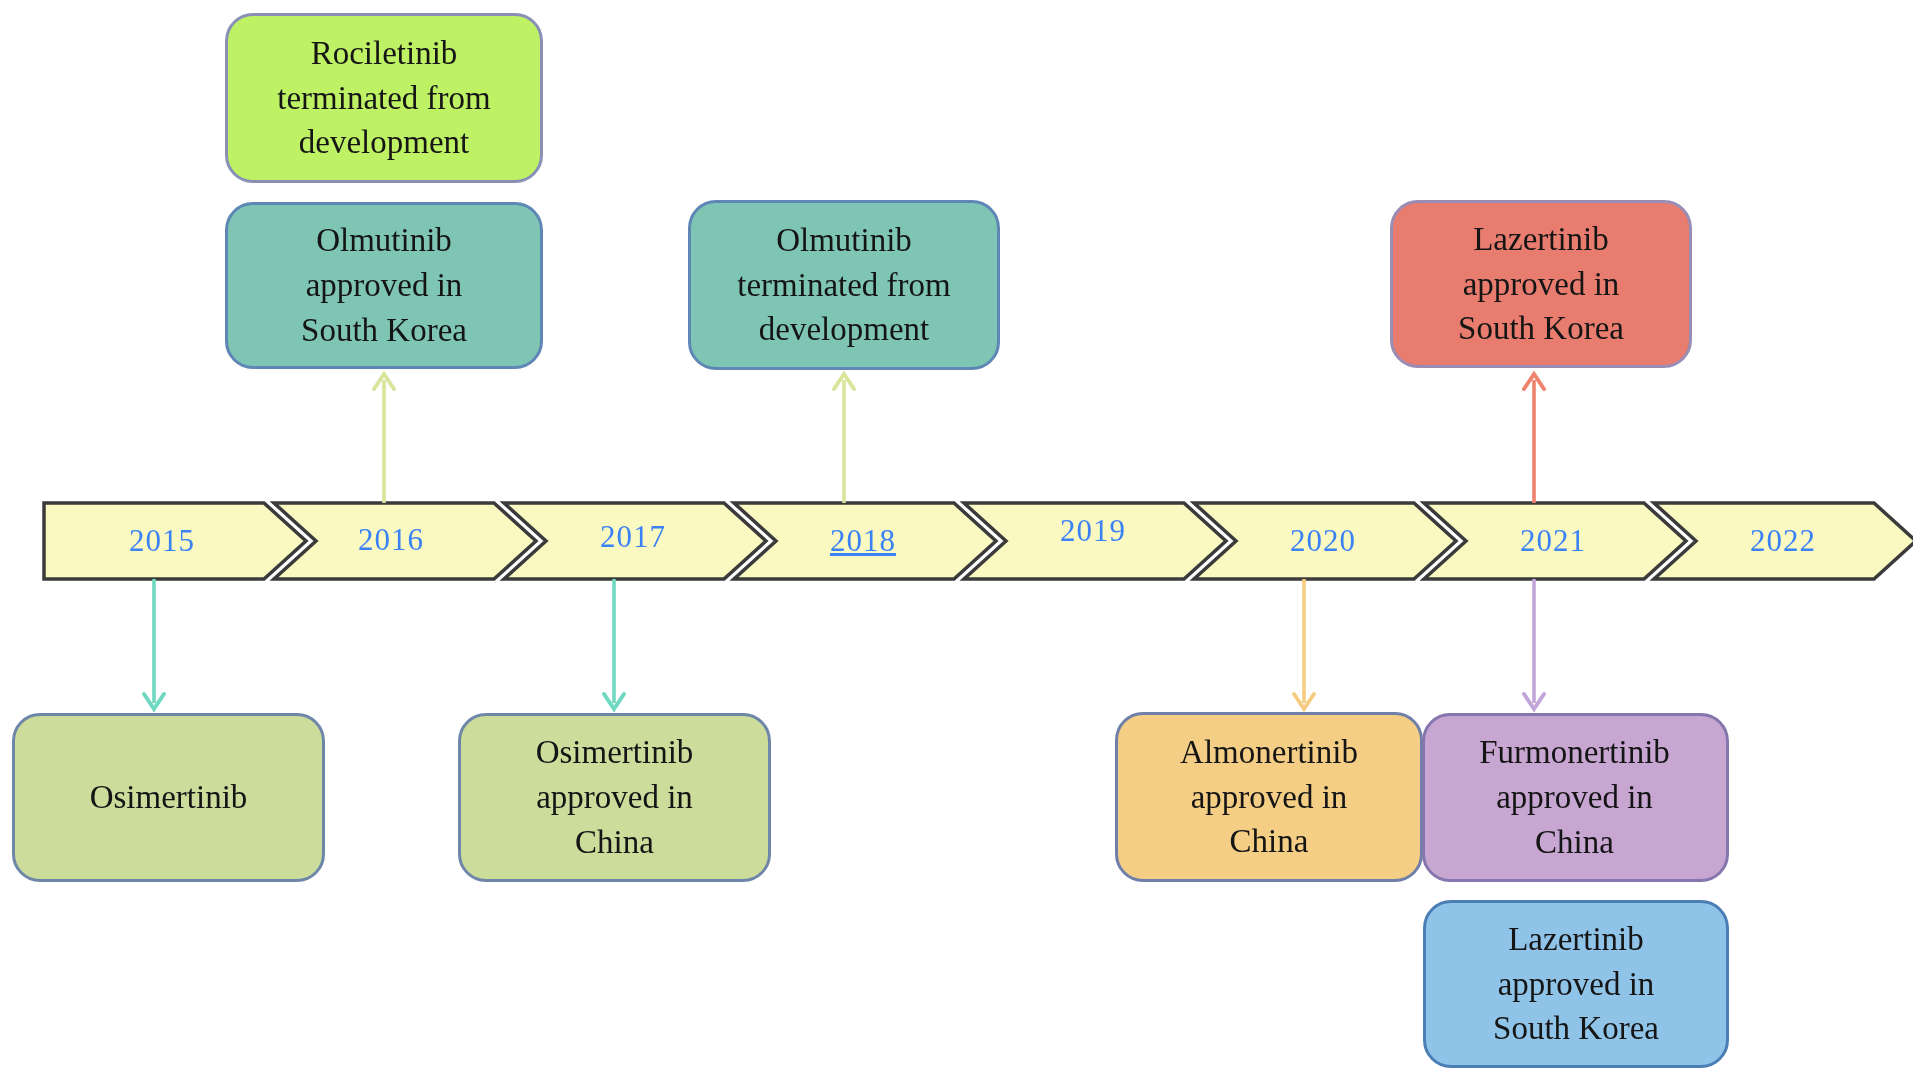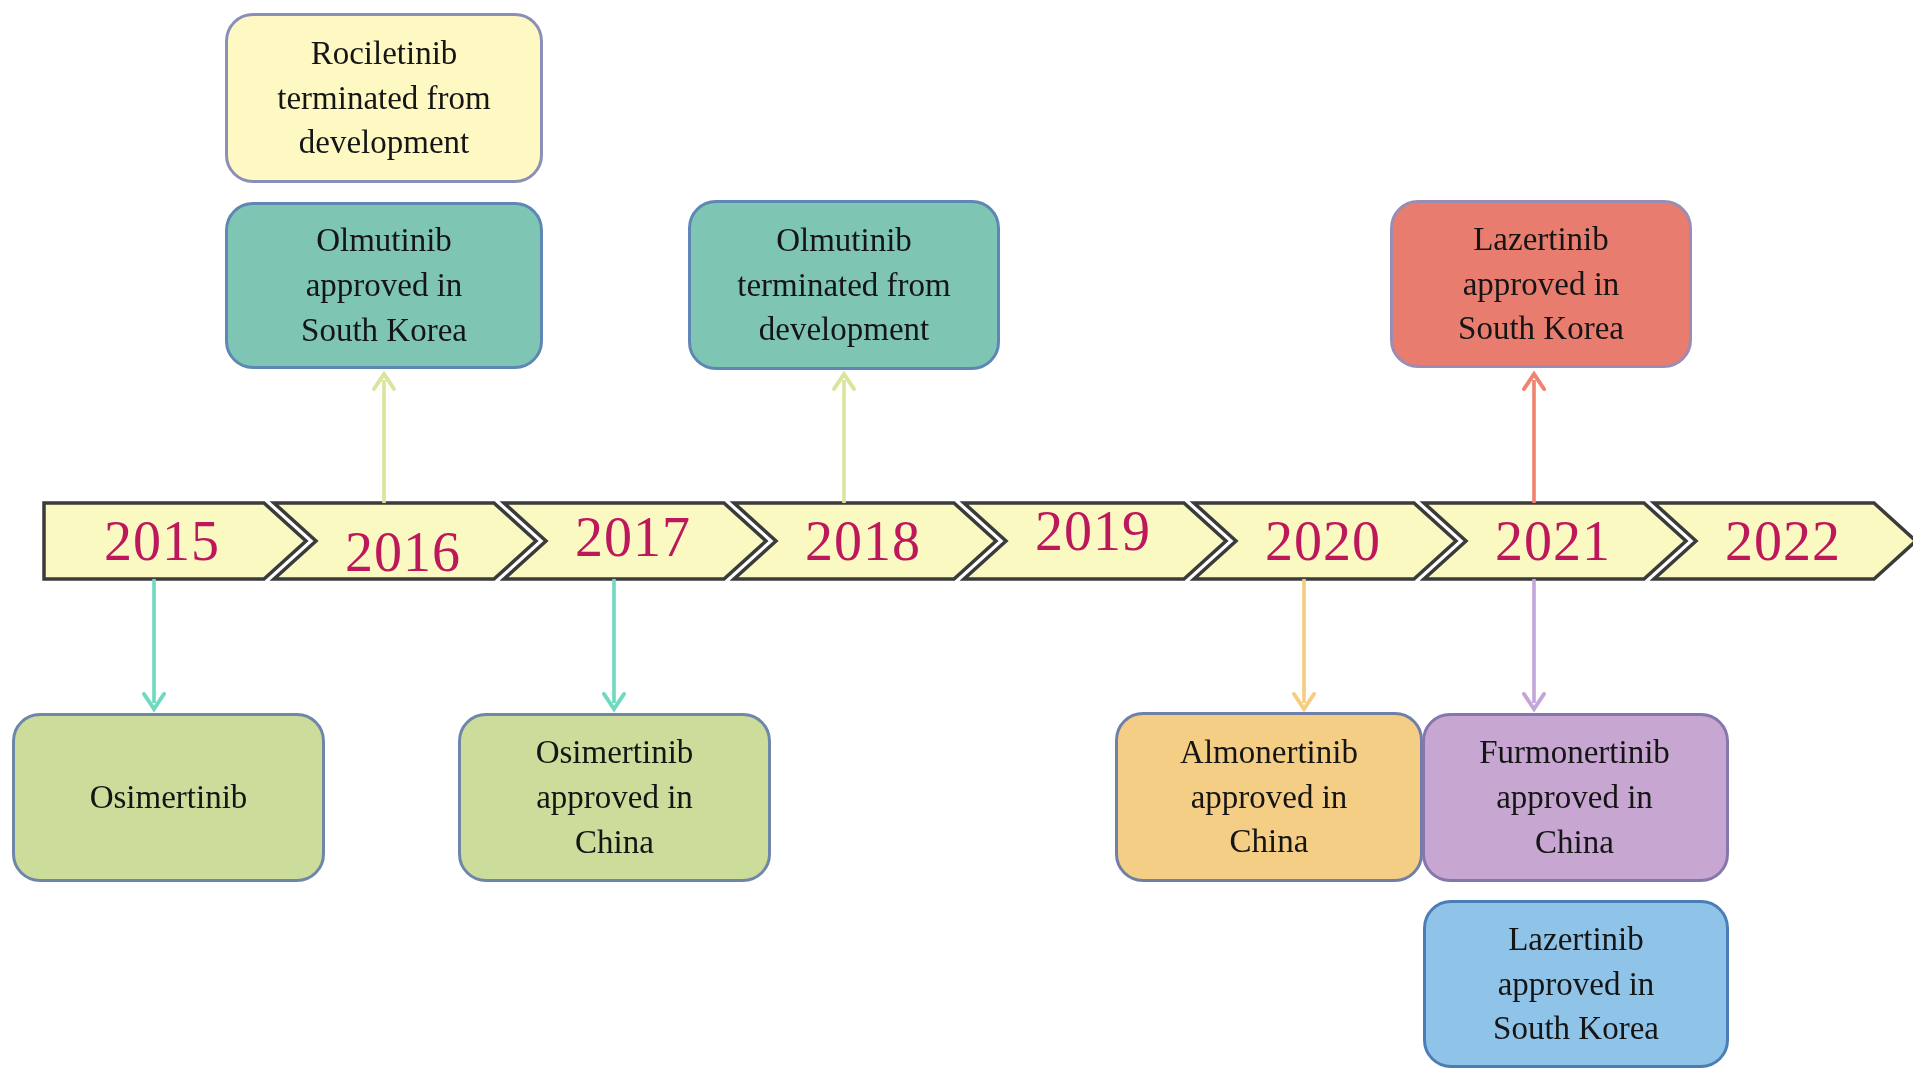--- a/index.html
+++ b/index.html
@@ -7,21 +7,21 @@
     position:relative;
     width:1913px;height:1083px;
     overflow:hidden;
     background:#ffffff;
     font-family:"Liberation Serif", serif;
   }
   #fig-svg{position:absolute;left:0;top:0;}
   .year-label{
     position:absolute;
     display:flex;align-items:center;justify-content:center;
-    font-size:56px;color:#be185d;letter-spacing:1px;
+    font-size:31px;color:#3b82f6;letter-spacing:1px;
     pointer-events:none;
   }
   .event-box{
     position:absolute;
     box-sizing:border-box;
     border:3px solid #777;
     border-radius:28px;
     display:flex;align-items:center;justify-content:center;
     text-align:center;
     font-size:33px;line-height:1.36;color:#151515;
@@ -65,30 +65,30 @@
         <line x1="1534" y1="503" x2="1534" y2="380" stroke="#F0836F" stroke-width="3.6"></line>
         <polyline points="1524,389 1534,374 1544,389" fill="none" stroke="#F0836F" stroke-width="4" stroke-linecap="round"></polyline>
       </g>
       <g>
         <line x1="1534" y1="579" x2="1534" y2="703" stroke="#C3A6D9" stroke-width="3.6"></line>
         <polyline points="1524,694 1534,709 1544,694" fill="none" stroke="#C3A6D9" stroke-width="4" stroke-linecap="round"></polyline>
       </g>
     </svg>
   <div id="labels-layer">
       <div class="year-label" style="left: 52px; top: 503px; width: 220px; height: 76px;">2015</div>
-      <div class="year-label" style="left: 304px; top: 503px; width: 198px; height: 73px; margin-top: 12px;">2016</div>
+      <div class="year-label" style="left: 292px; top: 503px; width: 198px; height: 73px;">2016</div>
       <div class="year-label" style="left: 534px; top: 503px; width: 198px; height: 68px;">2017</div>
-      <div class="year-label" style="left: 764px; top: 503px; width: 198px; height: 76px;">2018</div>
+      <div class="year-label" style="left: 764px; top: 503px; width: 198px; height: 76px; text-decoration: underline;">2018</div>
       <div class="year-label" style="left: 994px; top: 503px; width: 198px; height: 56px;">2019</div>
       <div class="year-label" style="left: 1224px; top: 503px; width: 198px; height: 76px;">2020</div>
       <div class="year-label" style="left: 1454px; top: 503px; width: 198px; height: 76px;">2021</div>
       <div class="year-label" style="left: 1684px; top: 503px; width: 198px; height: 76px;">2022</div>
     </div>
   <div id="boxes-layer">
-      <div class="event-box" style="left: 225px; top: 13px; width: 318px; height: 170px; background: #fef9c3; border-color: rgb(138, 143, 184);">
+      <div class="event-box" style="left: 225px; top: 13px; width: 318px; height: 170px; background: #bef264; border-color: rgb(138, 143, 184);">
         <div>
           <div>Rociletinib</div>
           <div>terminated from</div>
           <div>development</div>
         </div>
       </div>
       <div class="event-box" style="left: 225px; top: 202px; width: 318px; height: 167px; background: rgb(126, 197, 180); border-color: rgb(94, 135, 181);">
         <div>
           <div>Olmutinib</div>
           <div>approved in</div>

